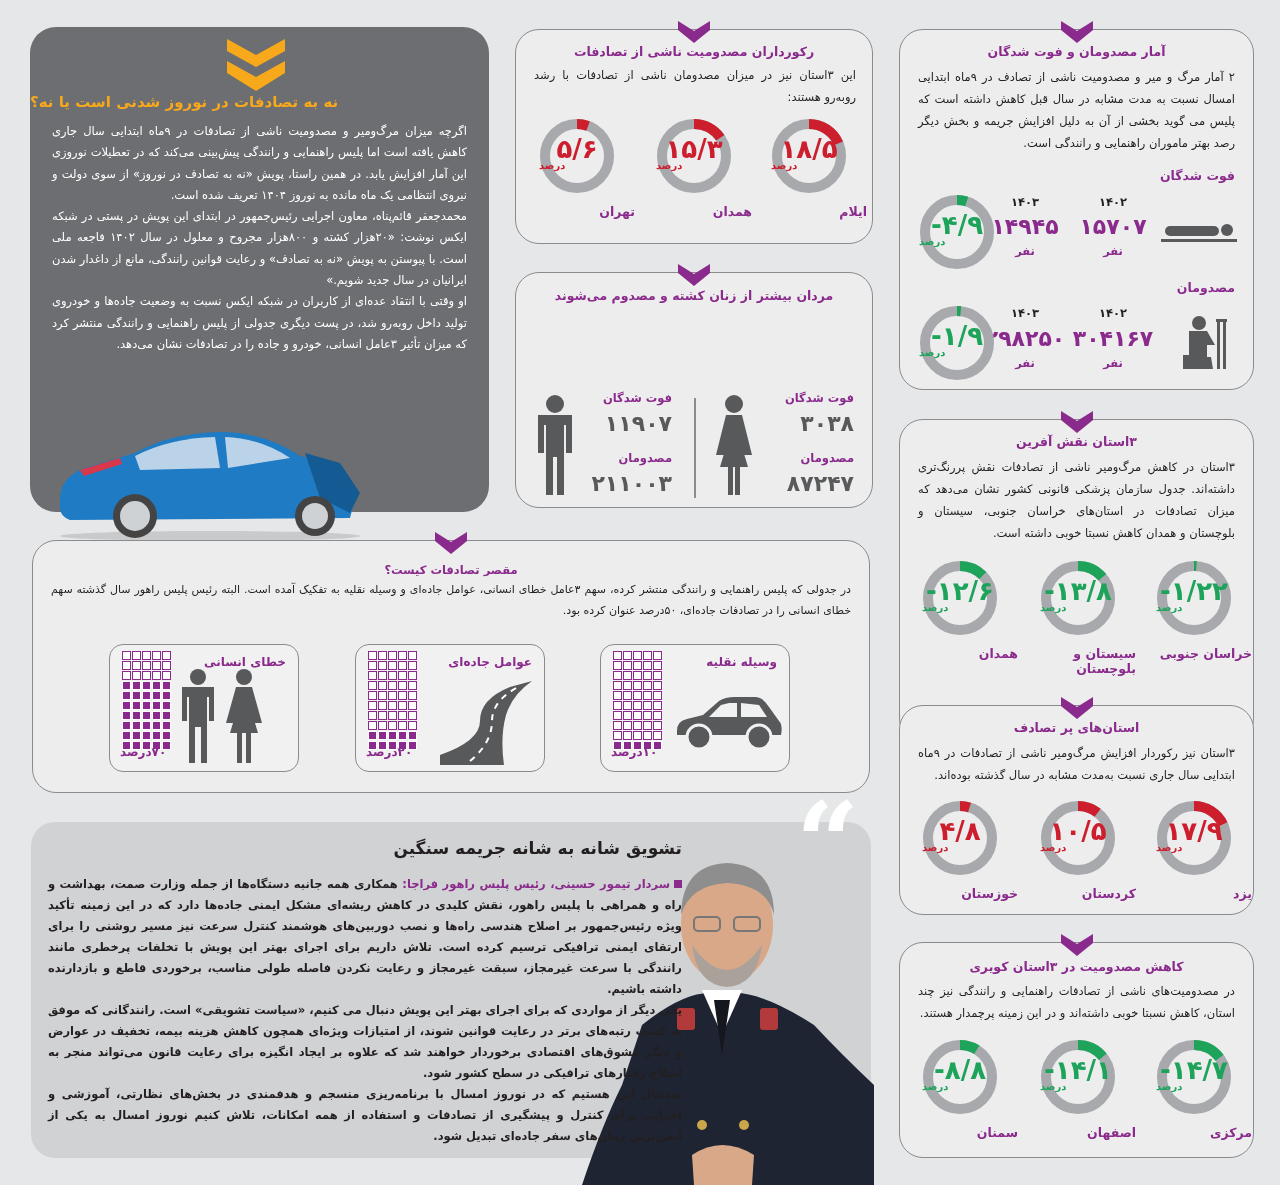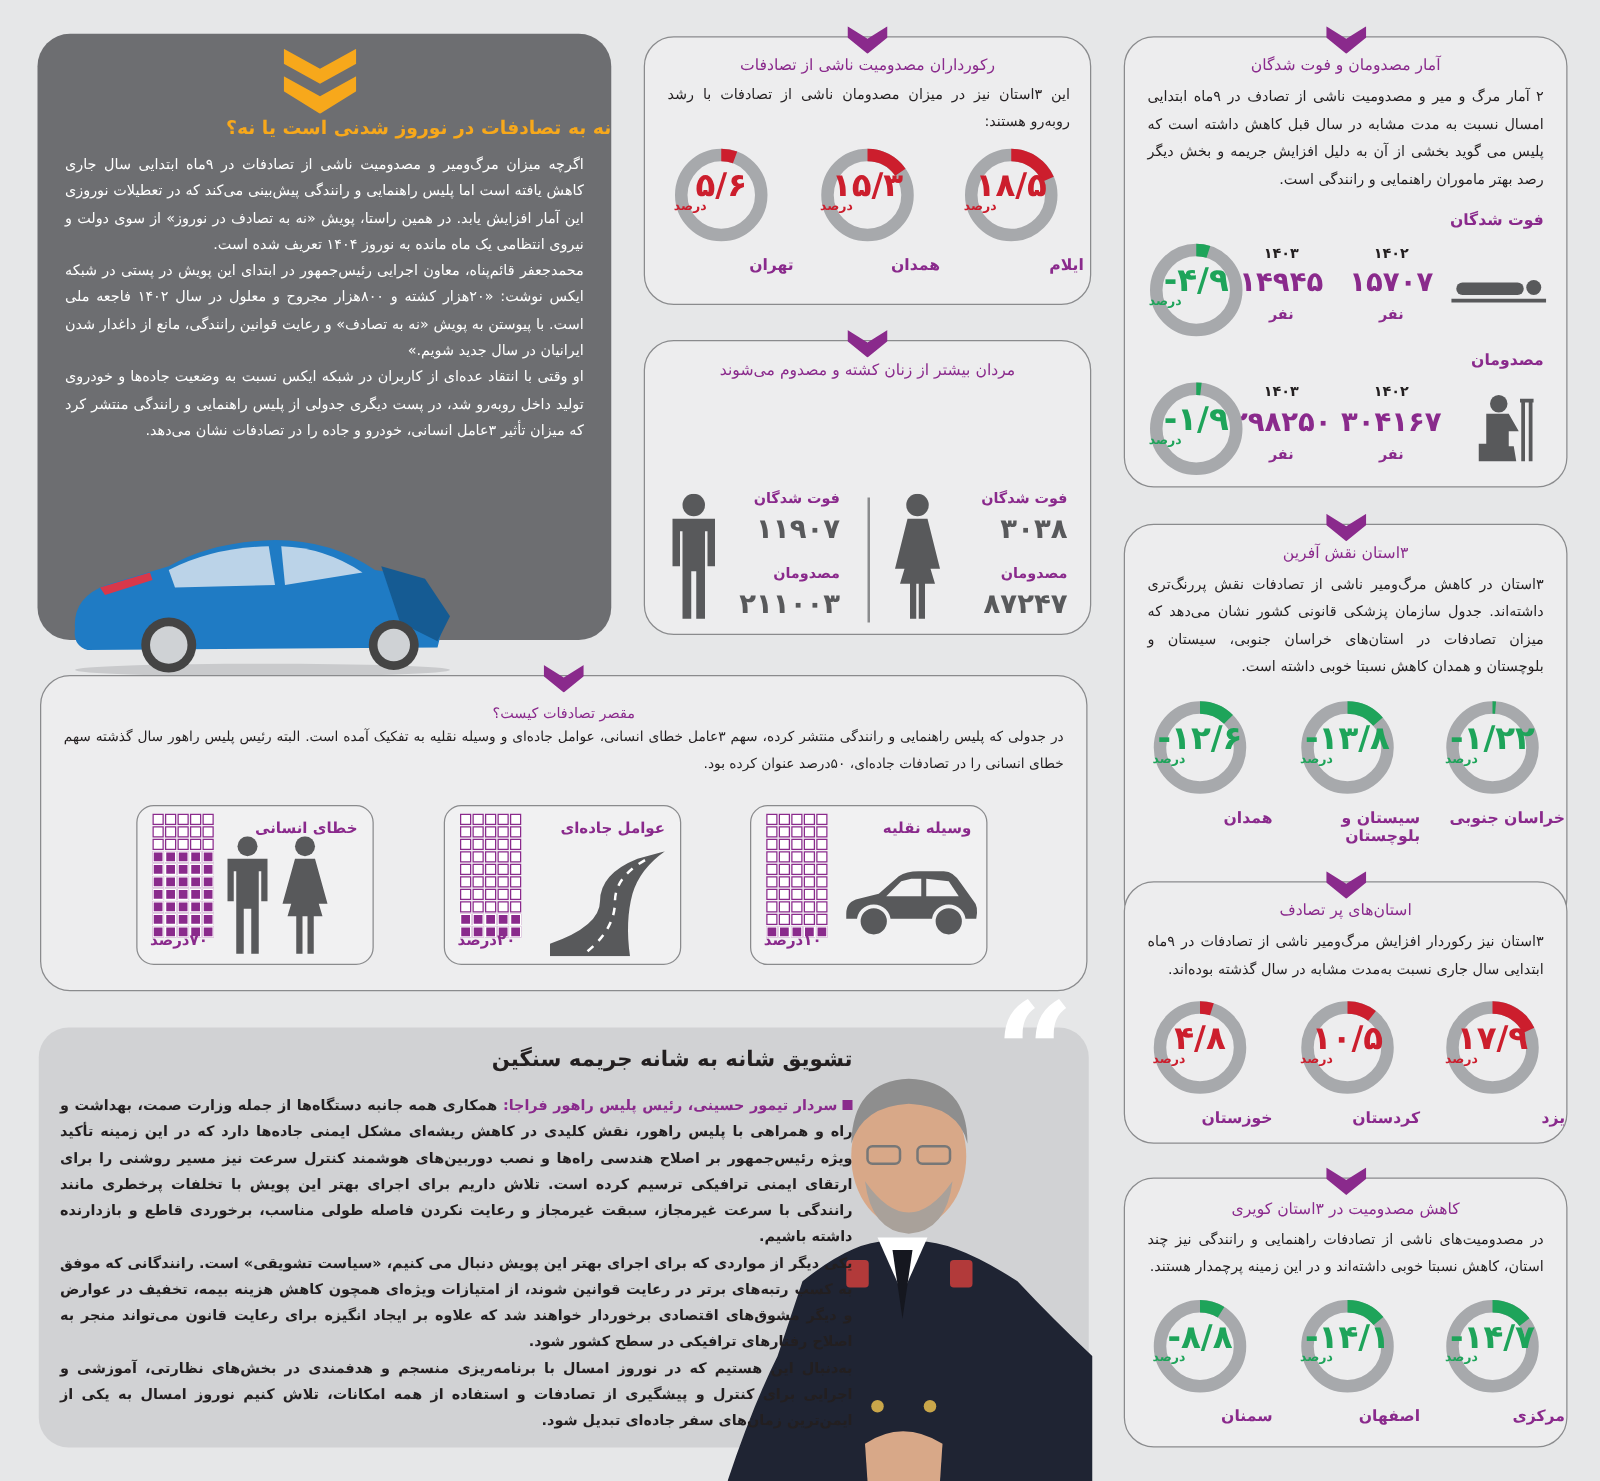--- a/index.html
+++ b/index.html
@@ -1,20 +1,20 @@
 <!DOCTYPE html>
 <html><head>
 <meta charset="utf-8">
 <style>
   *{box-sizing:border-box;margin:0;padding:0}
   html,body{width:1280px;height:1185px;background:#e6e7e8;overflow:hidden}
   body{position:relative;font-family:"DejaVu Sans","Liberation Sans",sans-serif;direction:rtl;color:#231f20}
   .panel{position:absolute;border:1.5px solid #8a8b8d;border-radius:24px;background:#ededee}
   .chev{position:absolute;top:-9px;left:50%;margin-left:-16px;width:32px;height:22px}
-  .ptitle{position:absolute;left:0;right:0;text-align:center;color:#8a2a8c;font-weight:normal;font-size:12.5px}
+  .ptitle{position:absolute;left:0;right:0;text-align:center;color:#8a2a8c;font-weight:bold;font-size:12.5px}
   .ptext{position:absolute;font-size:11.5px;line-height:22px;text-align:justify;text-align-last:right}
   .donut{position:absolute;width:76px;height:76px}
   .donut svg{position:absolute;left:0;top:0}
   .dval{position:absolute;left:0;right:0;top:19px;text-align:center;font-weight:bold;font-size:26px;line-height:24px;direction:rtl}
   .dunit{position:absolute;left:0;right:0;top:42px;text-align:left;font-weight:bold;font-size:10px}
   .dlabel{position:absolute;left:-20px;right:-20px;top:86px;text-align:right;color:#8a2a8c;font-weight:bold;font-size:12.5px}
   .red{color:#cc1e2d}.green{color:#1ea45a}.purple{color:#8a2a8c}.gray{color:#58595b}
   .big-num{font-weight:bold;font-size:22px}
   .small-b{font-weight:bold;font-size:11.5px}
   .grid{position:absolute;display:grid;grid-template-columns:repeat(5,9px);grid-auto-rows:9px;gap:1px;direction:ltr}
@@ -23,21 +23,21 @@
   .factor{position:absolute;top:644px;width:190px;height:128px;border:1.5px solid #8a8b8d;border-radius:14px;background:#f1f1f2}
 </style>
 </head>
 <body>
 
 <div style="position:absolute;left:30px;top:27px;width:459px;height:485px;background:#6d6e71;border-radius:26px;">
   <svg style="position:absolute;left:197px;top:12px" width="58" height="52" viewBox="0 0 58 52">
     <polygon points="0,0 29,16 58,0 58,12 29,28 0,12" fill="#f7a81b"></polygon>
     <polygon points="0,22 29,38 58,22 58,34 29,52 0,34" fill="#f7a81b"></polygon>
   </svg>
-  <div style="position:absolute;left:0;right:0;top:66px;text-align:right;color:#f7a81b;font-weight:bold;font-size:15px">نه به تصادفات در نوروز شدنی است یا نه؟</div>
+  <div style="position:absolute;left:0;right:11px;top:66px;text-align:left;color:#f7a81b;font-weight:bold;font-size:15px">نه به تصادفات در نوروز شدنی است یا نه؟</div>
   <div style="position:absolute;left:22px;right:22px;top:94px;color:#fff;font-size:11.5px;line-height:21.3px;text-align:justify;text-align-last:right">
     <p>اگرچه میزان مرگ‌ومیر و مصدومیت ناشی از تصادفات در ۹ماه ابتدایی سال جاری کاهش یافته است اما پلیس راهنمایی و رانندگی پیش‌بینی می‌کند که در تعطیلات نوروزی این آمار افزایش یابد. در همین راستا، پویش «نه به تصادف در نوروز» از سوی دولت و نیروی انتظامی یک ماه مانده به نوروز ۱۴۰۴ تعریف شده است.</p>
     <p>محمدجعفر قائم‌پناه، معاون اجرایی رئیس‌جمهور در ابتدای این پویش در پستی در شبکه ایکس نوشت: «۲۰هزار کشته و ۸۰۰هزار مجروح و معلول در سال ۱۴۰۲ فاجعه ملی است. با پیوستن به پویش «نه به تصادف» و رعایت قوانین رانندگی، مانع از داغدار شدن ایرانیان در سال جدید شویم.»</p>
     <p>او وقتی با انتقاد عده‌ای از کاربران در شبکه ایکس نسبت به وضعیت جاده‌ها و خودروی تولید داخل روبه‌رو شد، در پست دیگری جدولی از پلیس راهنمایی و رانندگی منتشر کرد که میزان تأثیر ۳عامل انسانی، خودرو و جاده را در تصادفات نشان می‌دهد.</p>
   </div>
 </div>
 
 <svg style="position:absolute;left:50px;top:418px" width="320" height="125" viewBox="0 0 320 125">
   <ellipse cx="160" cy="118" rx="150" ry="5" fill="#c9cacc"></ellipse>
   <path d="M10,85 Q8,60 35,50 L85,35 Q120,15 170,14 Q215,14 250,38 L275,42 Q300,50 305,80 L300,100 L20,102 Q8,98 10,85Z" fill="#1f7bc4"></path>

